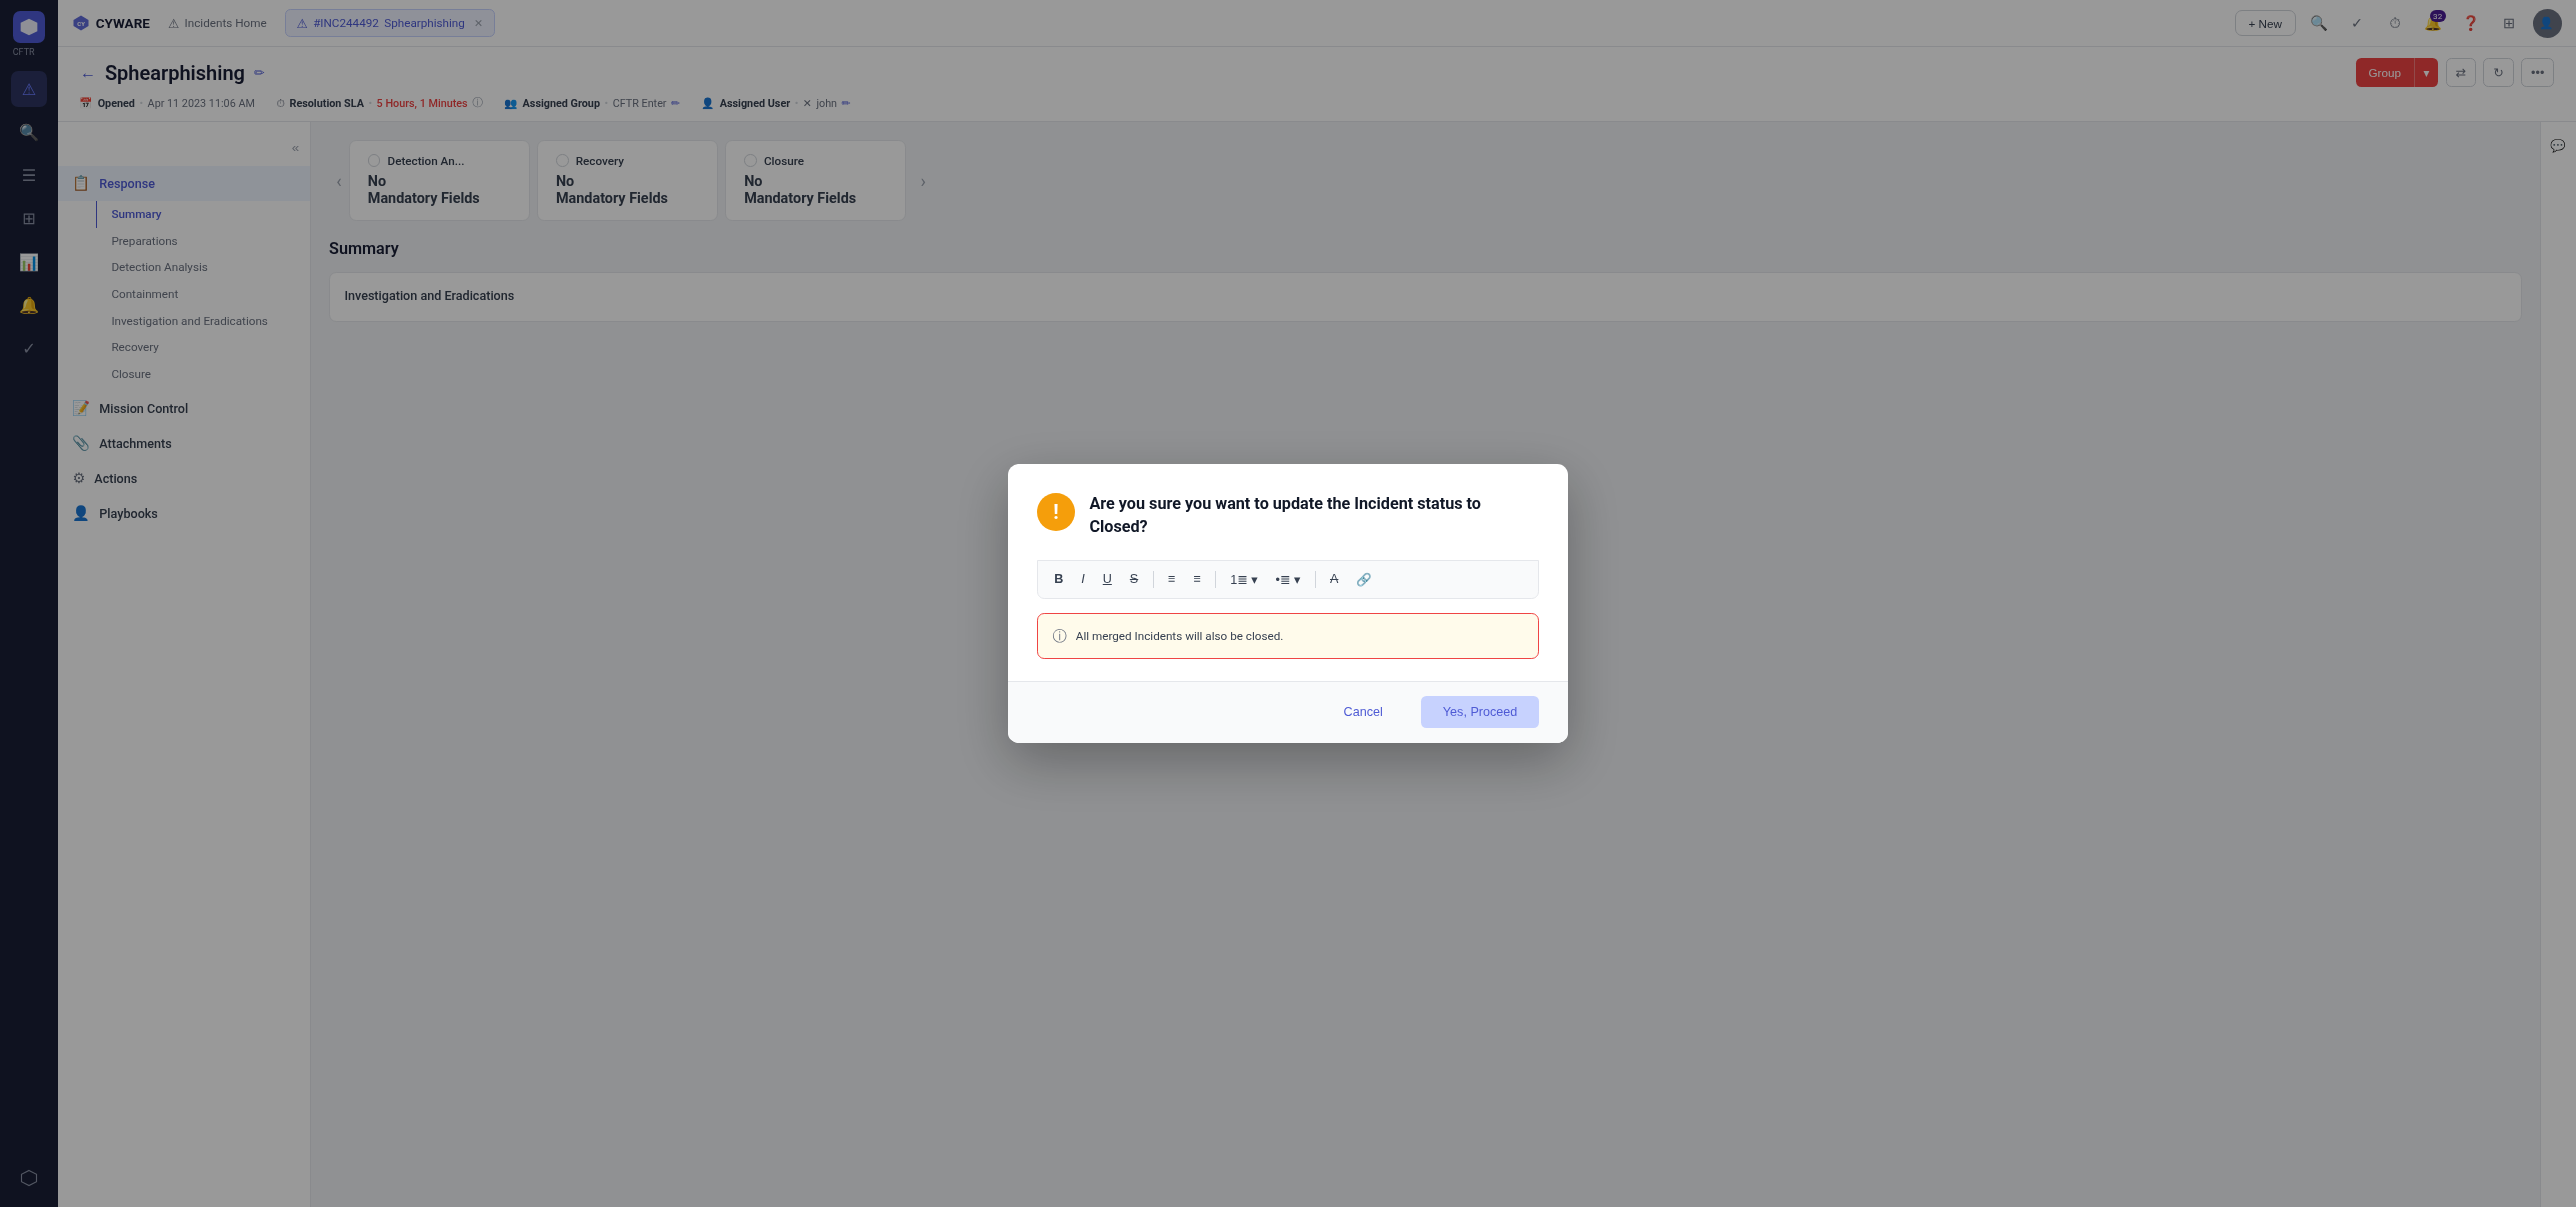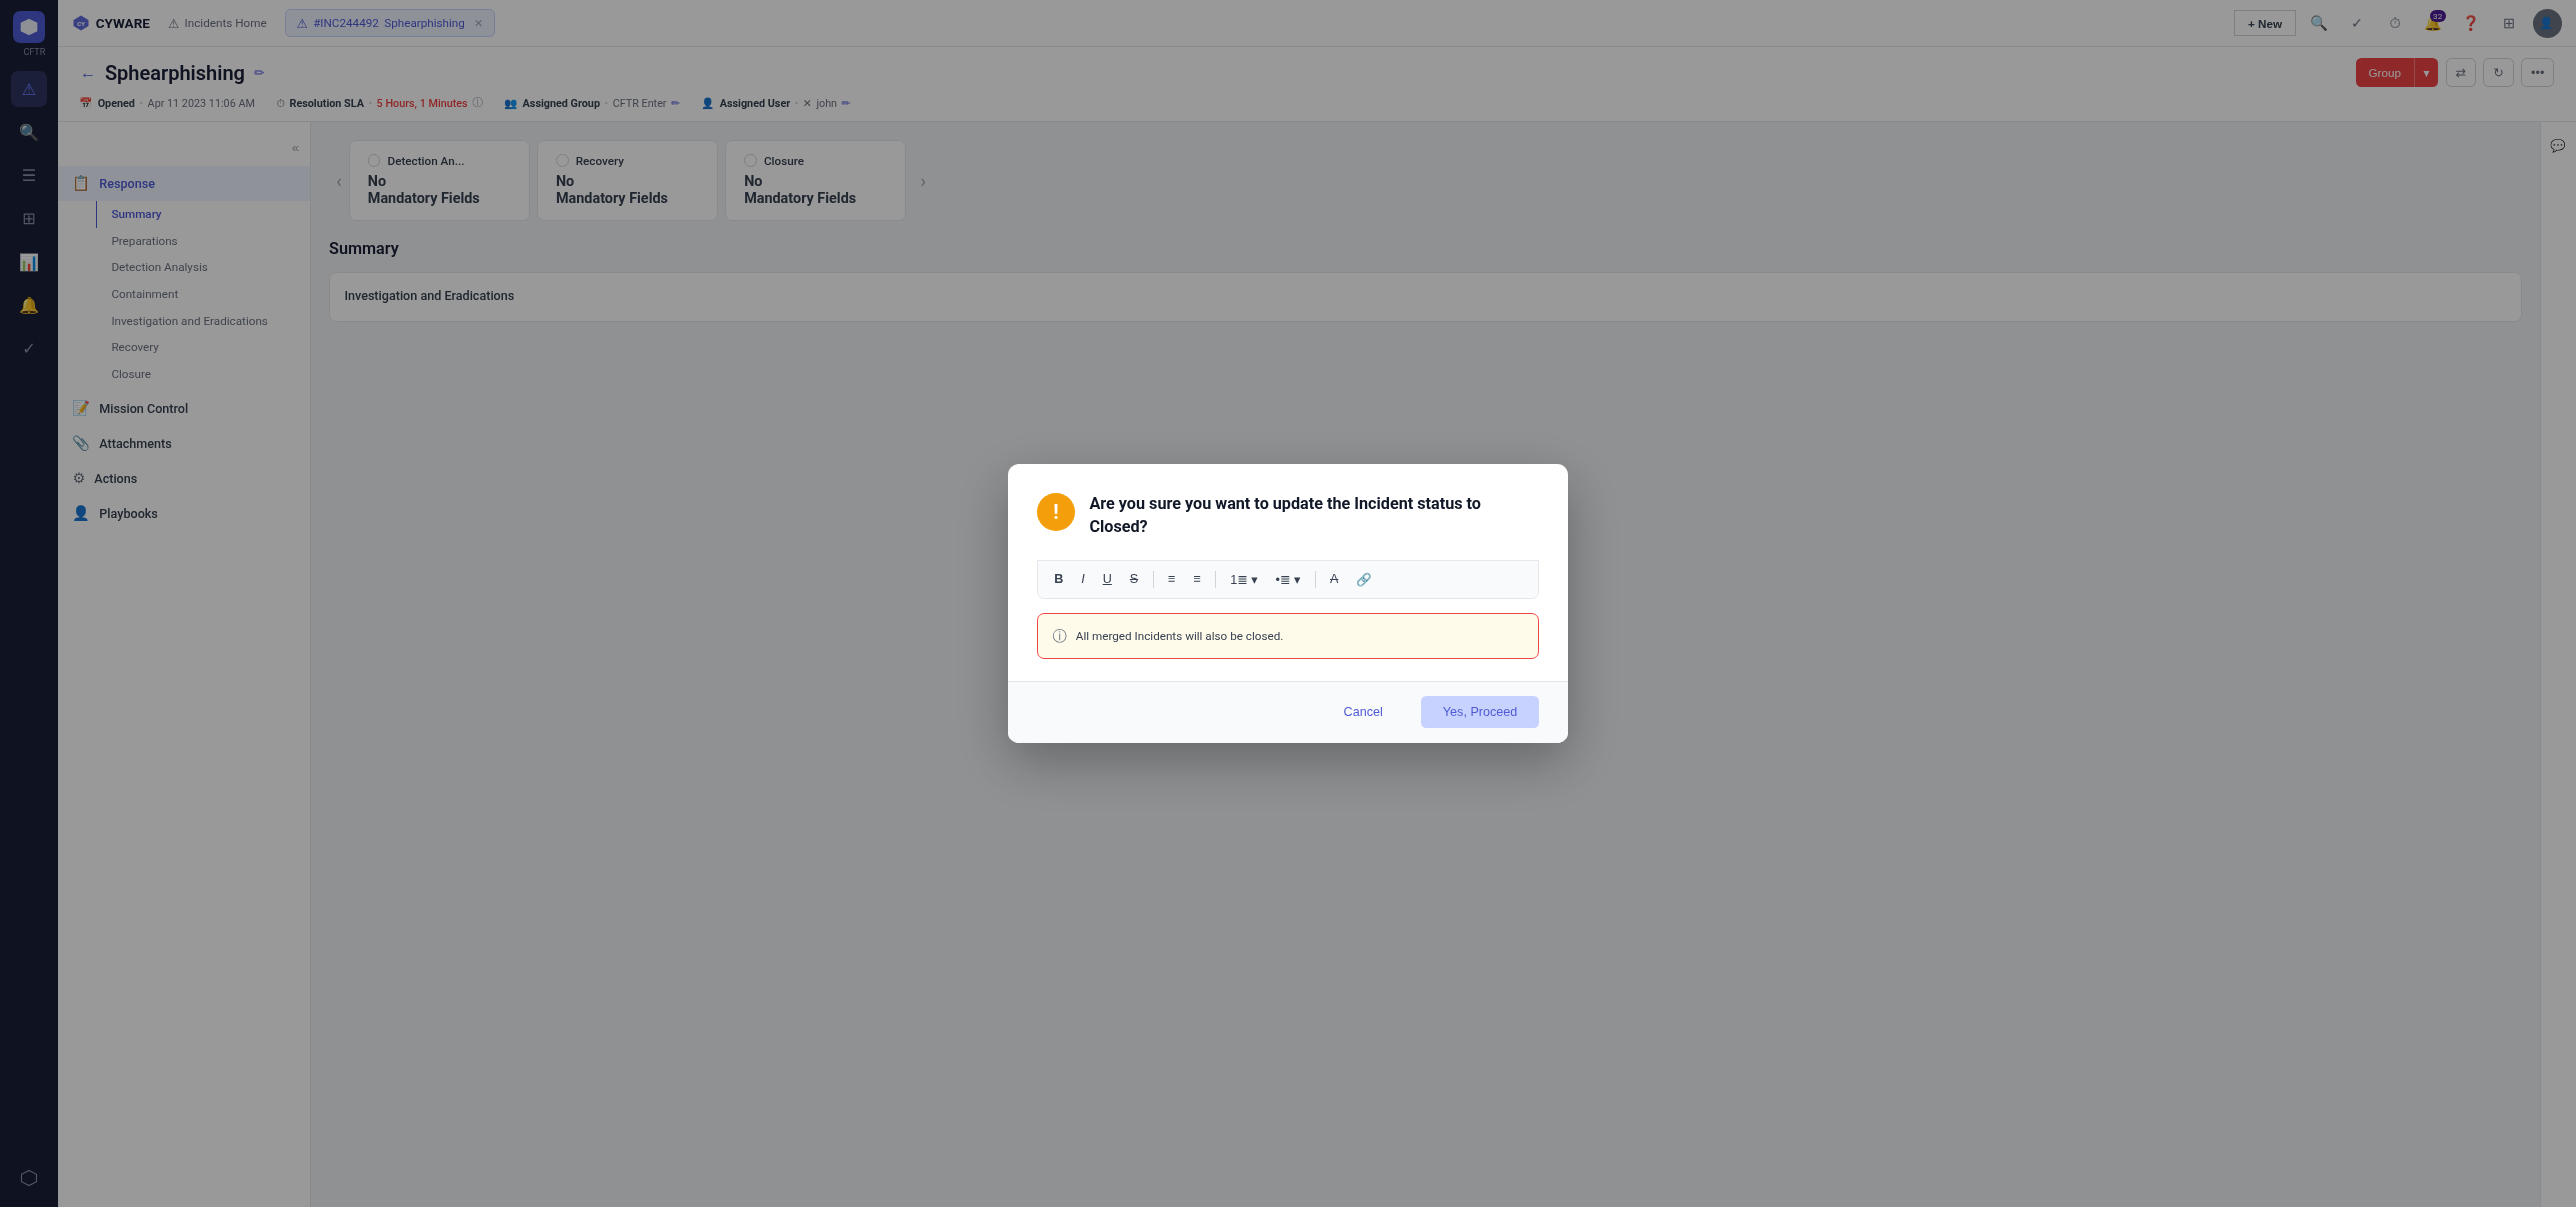--- a/index.html
+++ b/index.html
@@ -6,39 +6,39 @@
     body { font-family: -apple-system, BlinkMacSystemFont, 'Segoe UI', Roboto, sans-serif; background: #f0f2f5; overflow: hidden; }
 
     
     .app { display: flex; height: 100vh; width: 100vw; }
 
     
     .icon-bar {
       width: 58px; background: #1a1f36; display: flex; flex-direction: column; align-items: center;
       padding: 10.8px 0; gap: 7.2px; z-index: 10; flex-shrink: 0;
     }
-    .icon-bar .logo-area { display: flex; flex-direction: column; align-items: flex-end; margin-bottom: 7.2px; }
+    .icon-bar .logo-area { display: flex; flex-direction: column; align-items: flex-start; margin-bottom: 7.2px; }
     .icon-bar .logo-icon { width: 32.5px; height: 32.5px; background: #4f5bd5; border-radius: 7.2px; display: flex; align-items: center; justify-content: center; }
     .icon-bar .cftr-label { color: #8b92a5; font-size: 9px; margin-top: 3.6px; }
     .icon-bar .nav-icon { width: 36px; height: 36px; border-radius: 7.2px; display: flex; align-items: center; justify-content: center; cursor: pointer; color: #8b92a5; font-size: 16.2px; }
     .icon-bar .nav-icon.active { background: #2d3561; color: #6b7cff; }
     .icon-bar .bottom-icon { margin-top: auto; }
 
     
     .main-area { flex: 1; display: flex; flex-direction: column; overflow: hidden; }
 
     .top-nav {
       background: #fff; border-bottom: 0.9px solid #e5e7eb; display: flex; align-items: center;
       padding: 0 14.4px; height: 47px; gap: 7.2px; flex-shrink: 0;
     }
     .nav-tab { display: flex; align-items: center; gap: 5.4px; padding: 5.4px 10.8px; border-radius: 5.4px; cursor: pointer; font-size: 11.7px; color: #6b7280; }
     .nav-tab.active { background: #eef2ff; color: #4f5bd5; border: 0.9px solid #c7d2fe; }
     .nav-tab .tab-close { color: #9ca3af; font-size: 10.8px; margin-left: 3.6px; }
     .top-nav-right { margin-left: auto; display: flex; align-items: center; gap: 9px; }
-    .new-btn { background: #fff; border: 0.9px solid #d1d5db; border-radius: 0; padding: 5.4px 12.6px; font-size: 11.7px; cursor: pointer; display: flex; gap: 3.6px; color: #374151; font-weight: bold; }
+    .new-btn { background: #fff; border: 0.9px solid #d1d5db; border-radius: 7px; padding: 5.4px 12.6px; font-size: 11.7px; cursor: pointer; display: flex; gap: 3.6px; color: #374151; }
     .top-icon { width: 29px; height: 29px; display: flex; align-items: center; justify-content: center; cursor: pointer; color: #6b7280; font-size: 14.4px; position: relative; }
     .notification-badge { position: absolute; top: 1.8px; right: 1.8px; background: #4c1d95; color: #fff; font-size: 8.1px; border-radius: 9px; padding: 0.9px 3.6px; min-width: 14.4px; text-align: center; }
     .avatar { width: 29px; height: 29px; border-radius: 50%; background: #6b7280; display: flex; align-items: center; justify-content: center; color: #fff; font-size: 11.7px; overflow: hidden; }
 
     
     .incident-header {
       background: #fff; border-bottom: 0.9px solid #e5e7eb; padding: 10.8px 21.7px; flex-shrink: 0;
     }
     .incident-title-row { display: flex; align-items: center; gap: 9px; margin-bottom: 9px; }
     .back-btn { color: #4f5bd5; font-size: 16.2px; cursor: pointer; }

